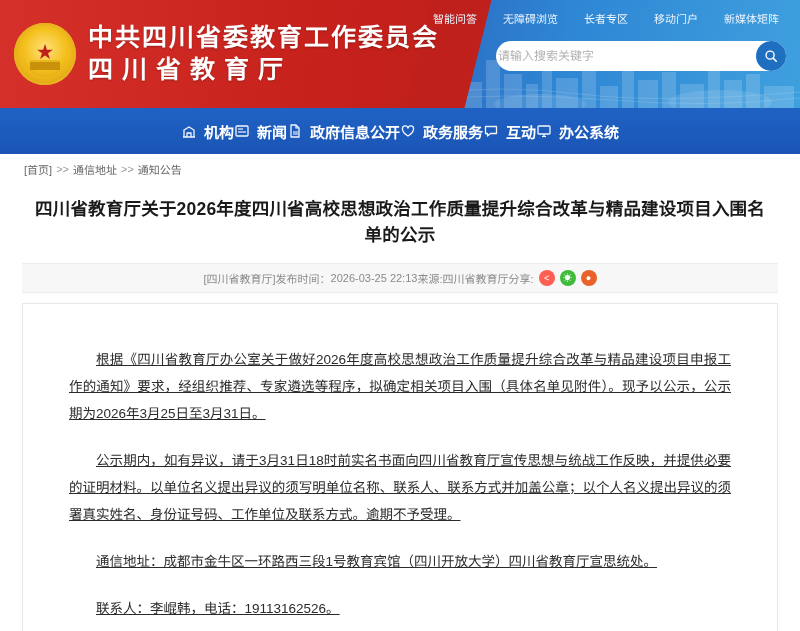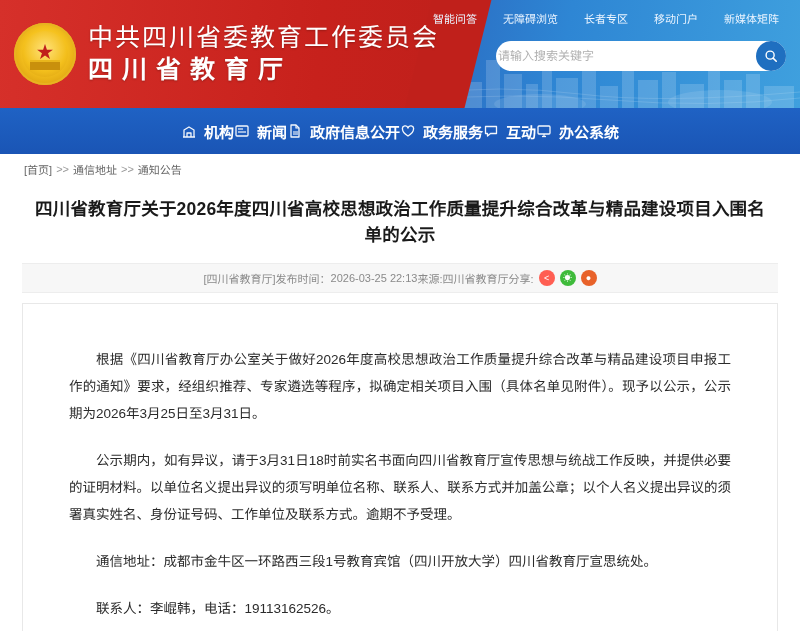--- a/index.html
+++ b/index.html
@@ -73,21 +73,21 @@
     border-top: 2px solid #e9b61c;
   }
   .title-block {
     position: relative;
     z-index: 4;
     color: #ffffff;
     line-height: 1.12;
   }
   .title-line1 {
     font-size: 25px;
-    font-weight: normal;
+    font-weight: bold;
     letter-spacing: 2px;
     text-shadow: 0 1px 2px rgba(0,0,0,.25);
     font-family: "Liberation Serif", serif;
   }
   .title-line2 {
     font-size: 25px;
     font-weight: bold;
     letter-spacing: 9px;
     margin-top: 4px;
     text-shadow: 0 1px 2px rgba(0,0,0,.25);
@@ -235,20 +235,21 @@
     min-height: 330px;
     padding: 42px 46px 20px 46px;
   }
   .content-card p {
     margin: 0 0 20px 0;
     font-size: 13.5px;
     line-height: 2.0;
     color: #2b2b2b;
     text-indent: 2em;
     text-align: justify;
+    text-decoration: underline;
   }
 </style>
 </head>
 <body>
 
 <div class="header">
 
   <div class="header-right">
     <svg class="skyline" viewBox="0 0 380 58" preserveAspectRatio="none">
       <rect x="0" y="0" width="380" height="58" fill="none"></rect>

